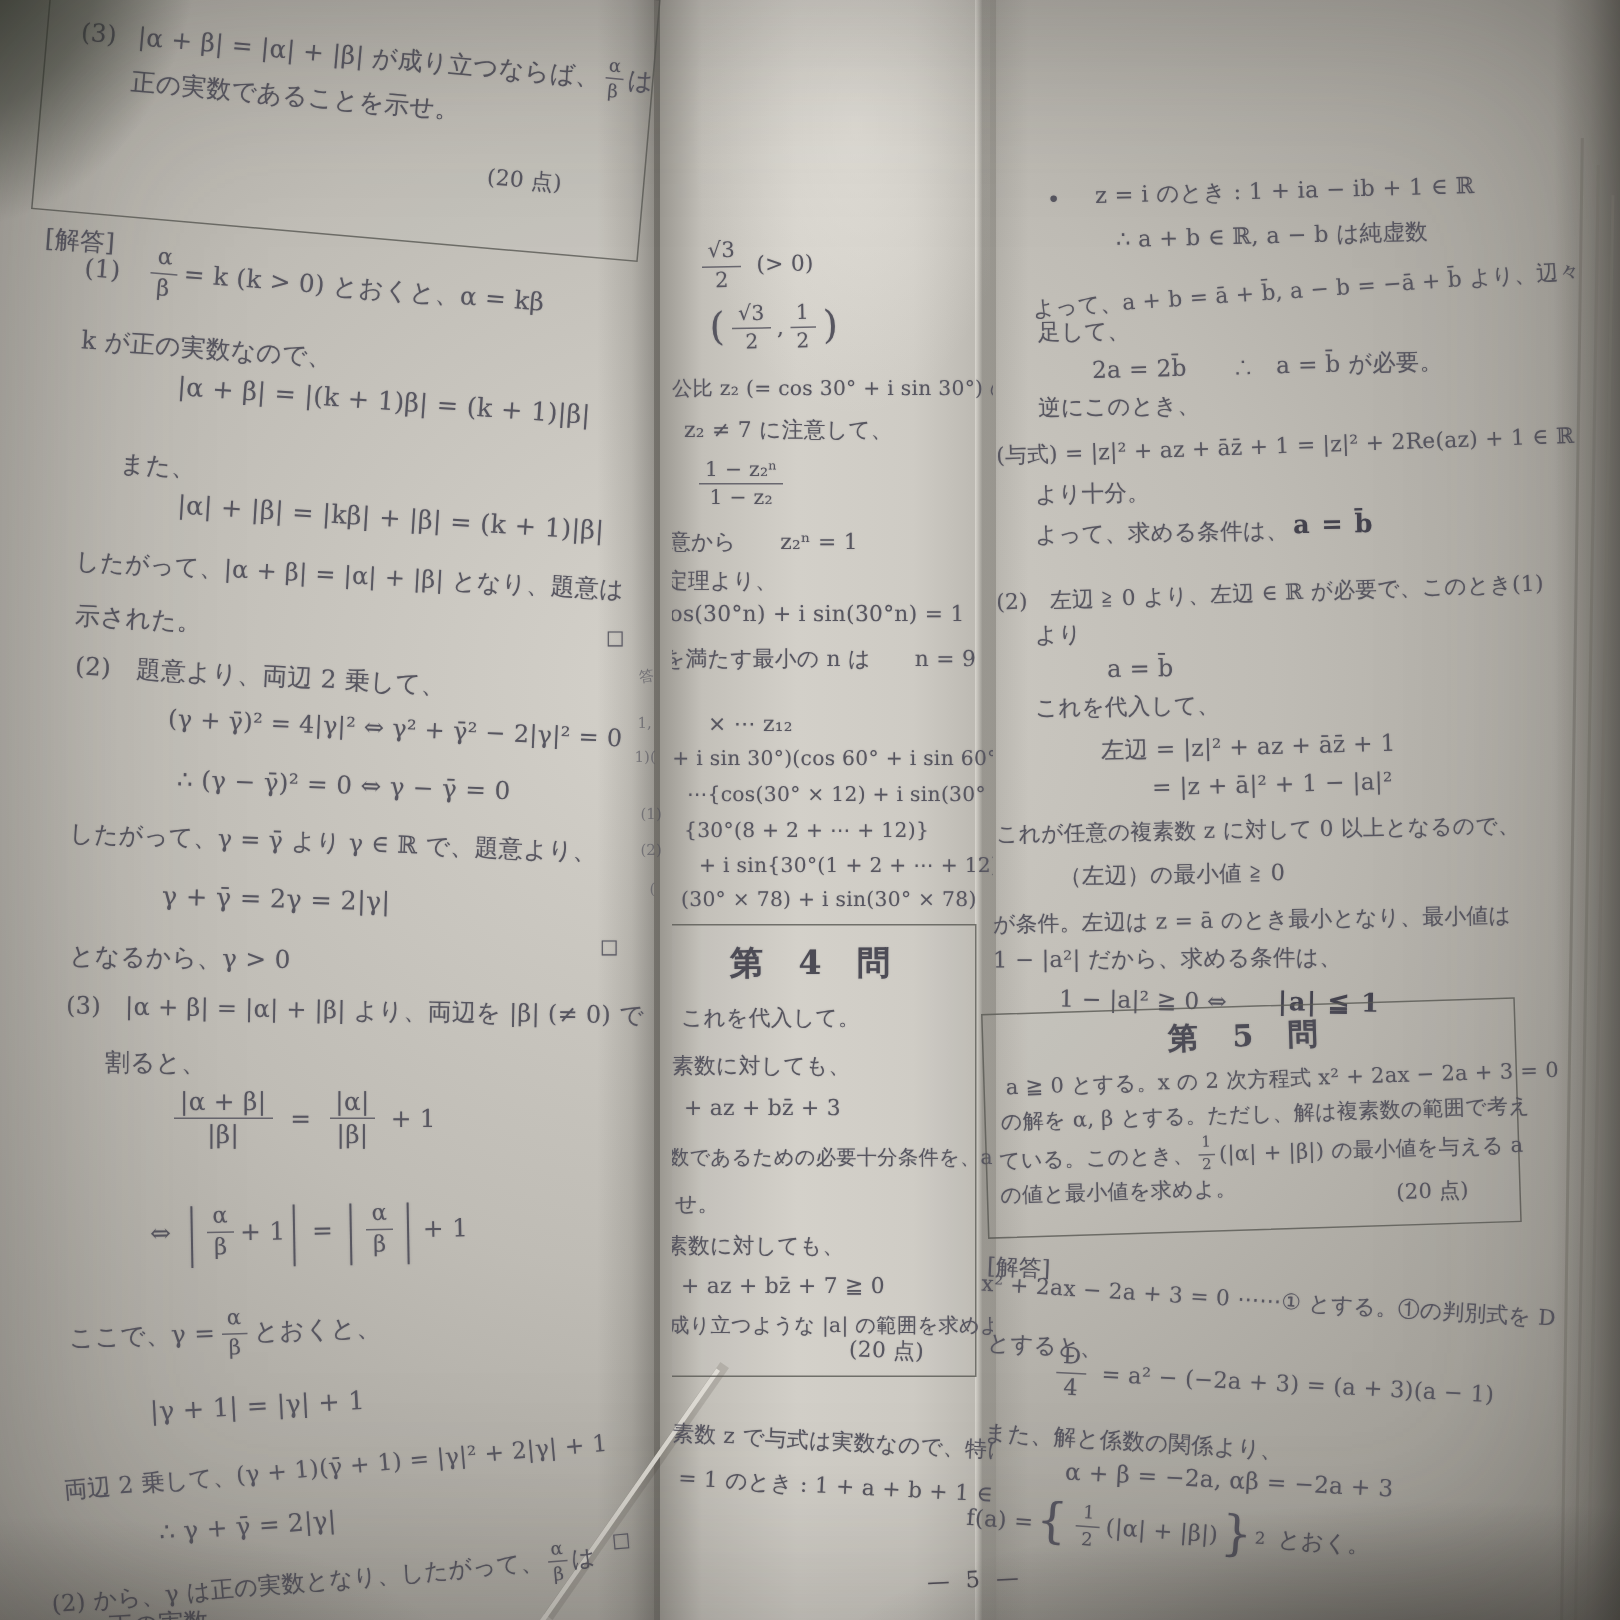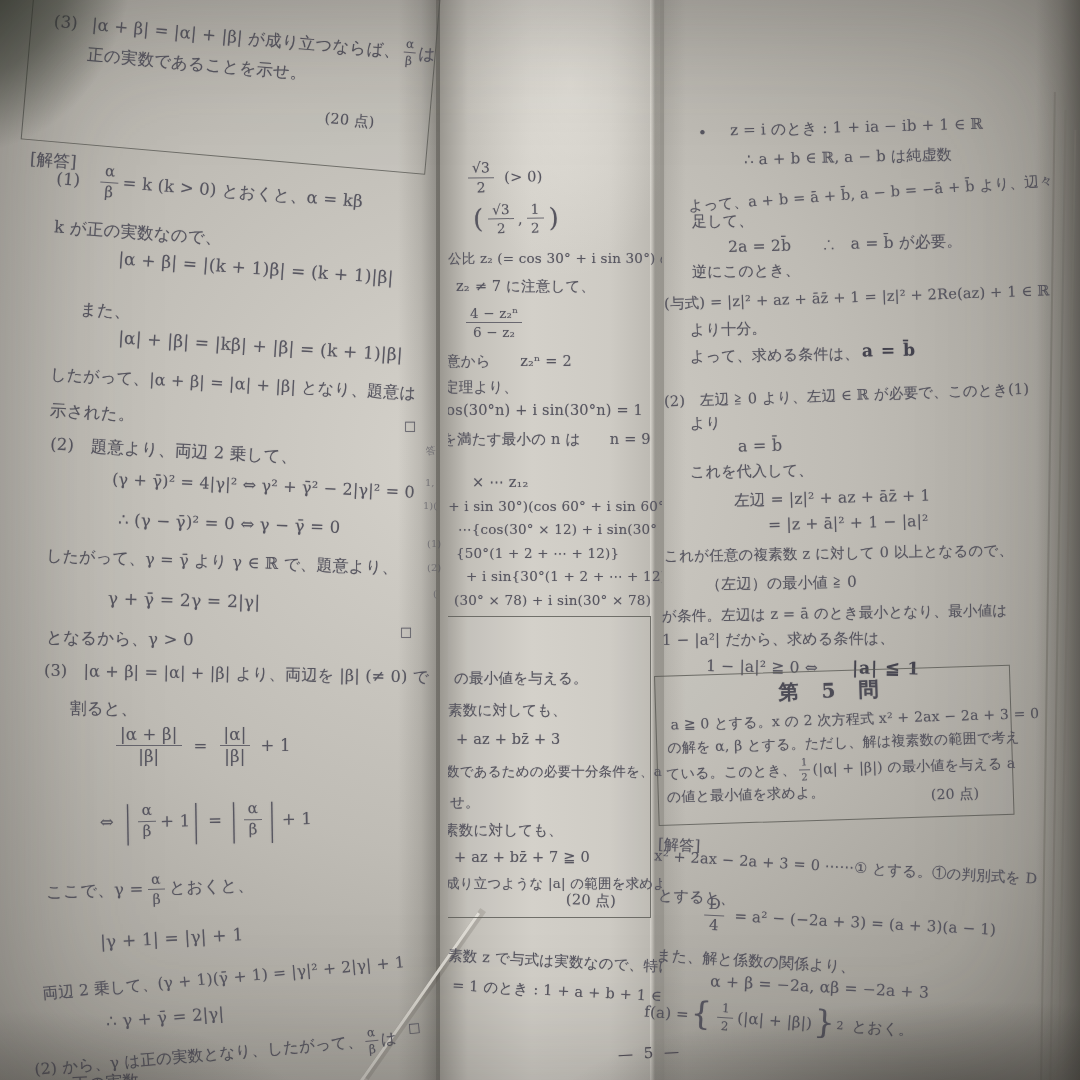--- a/index.html
+++ b/index.html
@@ -189,37 +189,38 @@
       <span class="frac" style="font-size:13.5px;">
           <span class="num">1</span>
           <span class="den">2</span>
         </span>
       <span class="bp">)</span>
     </div>
     <div class="ln xs" style="left:0px;top:250px;">公比 z₂ (= cos 30° + i sin 30°) の</div>
     <div class="ln sm" style="left:8px;top:277px;">z₂ ≠ 7 に注意して、</div>
     <div class="ln flexln" style="left:14px;top:306px;">
       <span class="frac" style="font-size:13.5px;">
-          <span class="num">4 − z₂ⁿ</span>
-          <span class="den">6 − z₂</span>
-        </span>
-    </div>
-    <div class="ln sm" style="left:-2px;top:352px;">意から　　z₂ⁿ = 2</div>
+          <span class="num">1 − z₂ⁿ</span>
+          <span class="den">1 − z₂</span>
+        </span>
+    </div>
+    <div class="ln sm" style="left:-2px;top:352px;">意から　　z₂ⁿ = 1</div>
     <div class="ln sm" style="left:-4px;top:378px;text-align:center;">定理より、</div>
     <div class="ln sm" style="left:-10px;top:402px;">cos(30°n) + i sin(30°n) = 1</div>
     <div class="ln sm" style="left:-6px;top:430px;">を満たす最小の n は　　n = 9</div>
     <div class="ln sm" style="left:24px;top:474px;">× ⋯ z₁₂</div>
     <div class="ln xs" style="left:-62px;top:498px;">(cos 30° + i sin 30°)(cos 60° + i sin 60°)</div>
     <div class="ln xs" style="left:10px;top:521px;">⋯{cos(30° × 12) + i sin(30° × 12)}</div>
-    <div class="ln xs" style="left:8px;top:545px;">{50°(1 + 2 + ⋯ + 12)}</div>
+    <div class="ln xs" style="left:8px;top:545px;">{30°(8 + 2 + ⋯ + 12)}</div>
     <div class="ln xs" style="left:18px;top:568px;">+ i sin{30°(1 + 2 + ⋯ + 12)}</div>
     <div class="ln xs" style="left:6px;top:592px;">(30° × 78) + i sin(30° × 78)</div>
 
     <div class="box" style="left:-10px;top:616px;width:212px;height:300px;border-left:none;">
-      <div class="ln sm" style="left:16px;top:52px;">の最小値を与える。</div>
+      <div class="btitle" style="top:10px;font-size:22px;">第 4 問</div>
+      <div class="ln sm" style="left:16px;top:52px;">これを代入して。</div>
       <div class="ln sm" style="left:10px;top:84px;">素数に対しても、</div>
       <div class="ln sm" style="left:18px;top:114px;">+ az + bz̄ + 3</div>
       <div class="ln xs" style="left:8px;top:146px;">数であるための必要十分条件を、a, b</div>
       <div class="ln sm" style="left:12px;top:176px;">せ。</div>
       <div class="ln sm" style="left:6px;top:204px;">素数に対しても、</div>
       <div class="ln sm" style="left:16px;top:232px;">+ az + bz̄ + 7 ≧ 0</div>
       <div class="ln xs" style="left:8px;top:258px;">成り立つような |a| の範囲を求めよ。</div>
       <div class="ln sm" style="left:128px;top:274px;transform:rotate(2deg);">(20 点)</div>
     </div>
 

